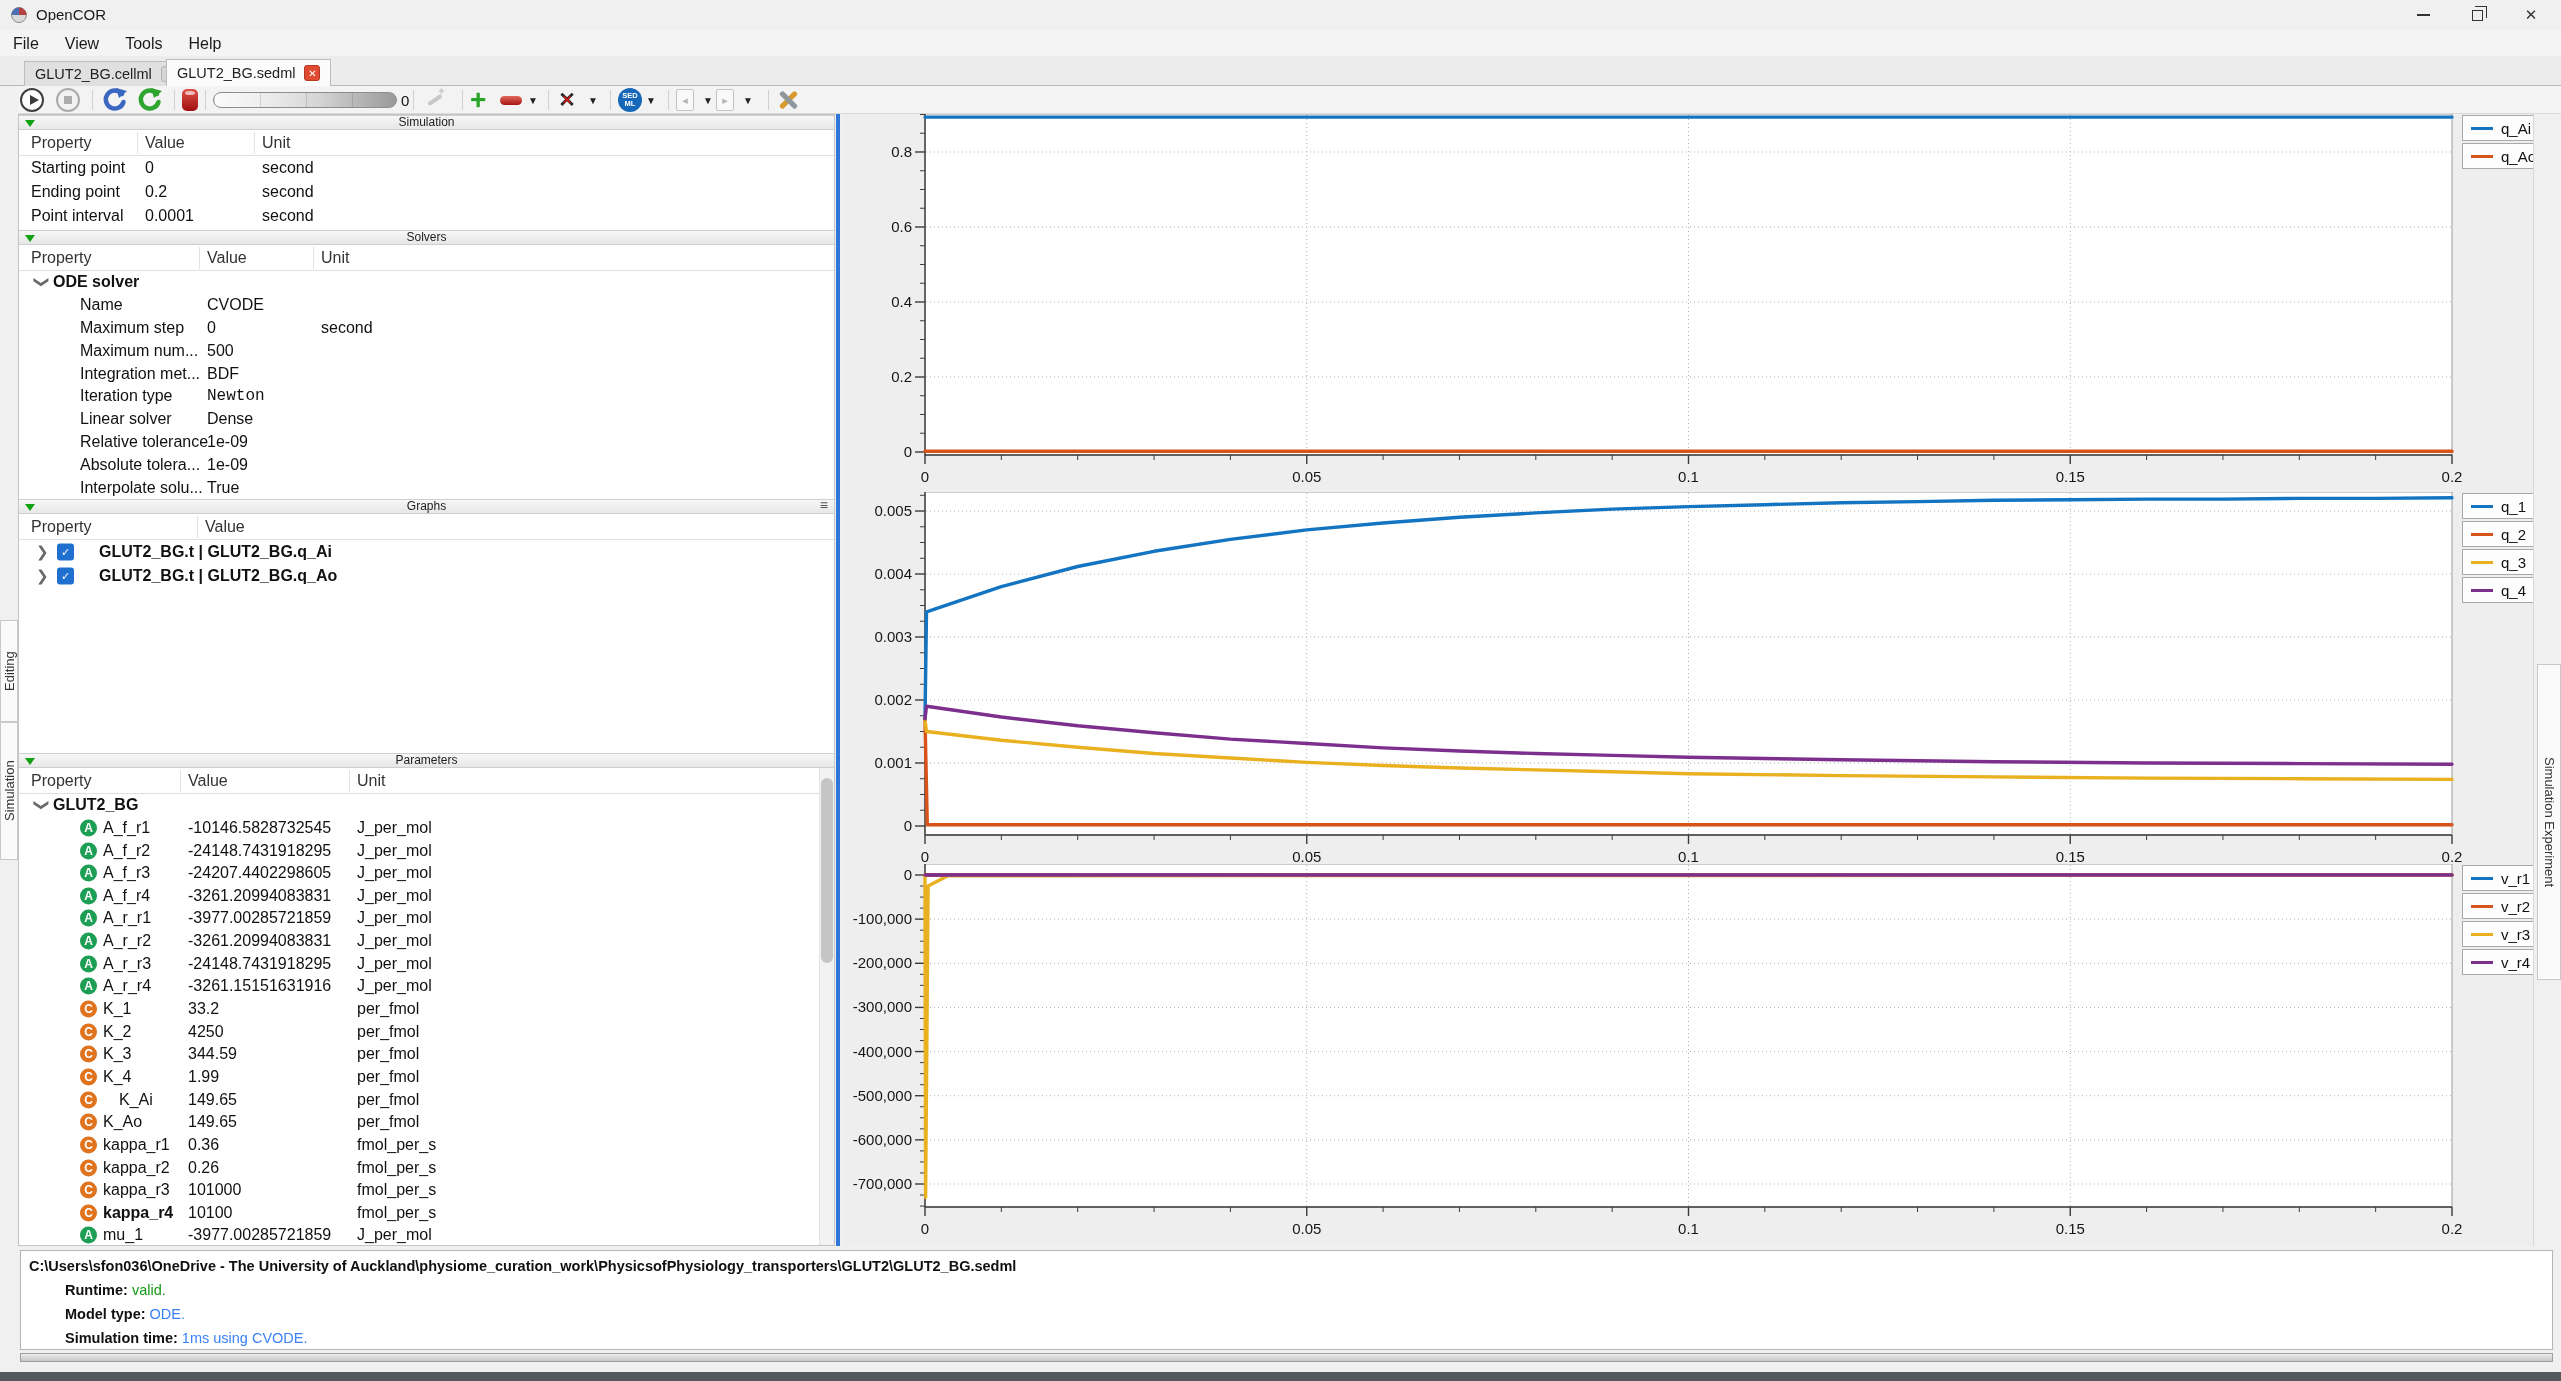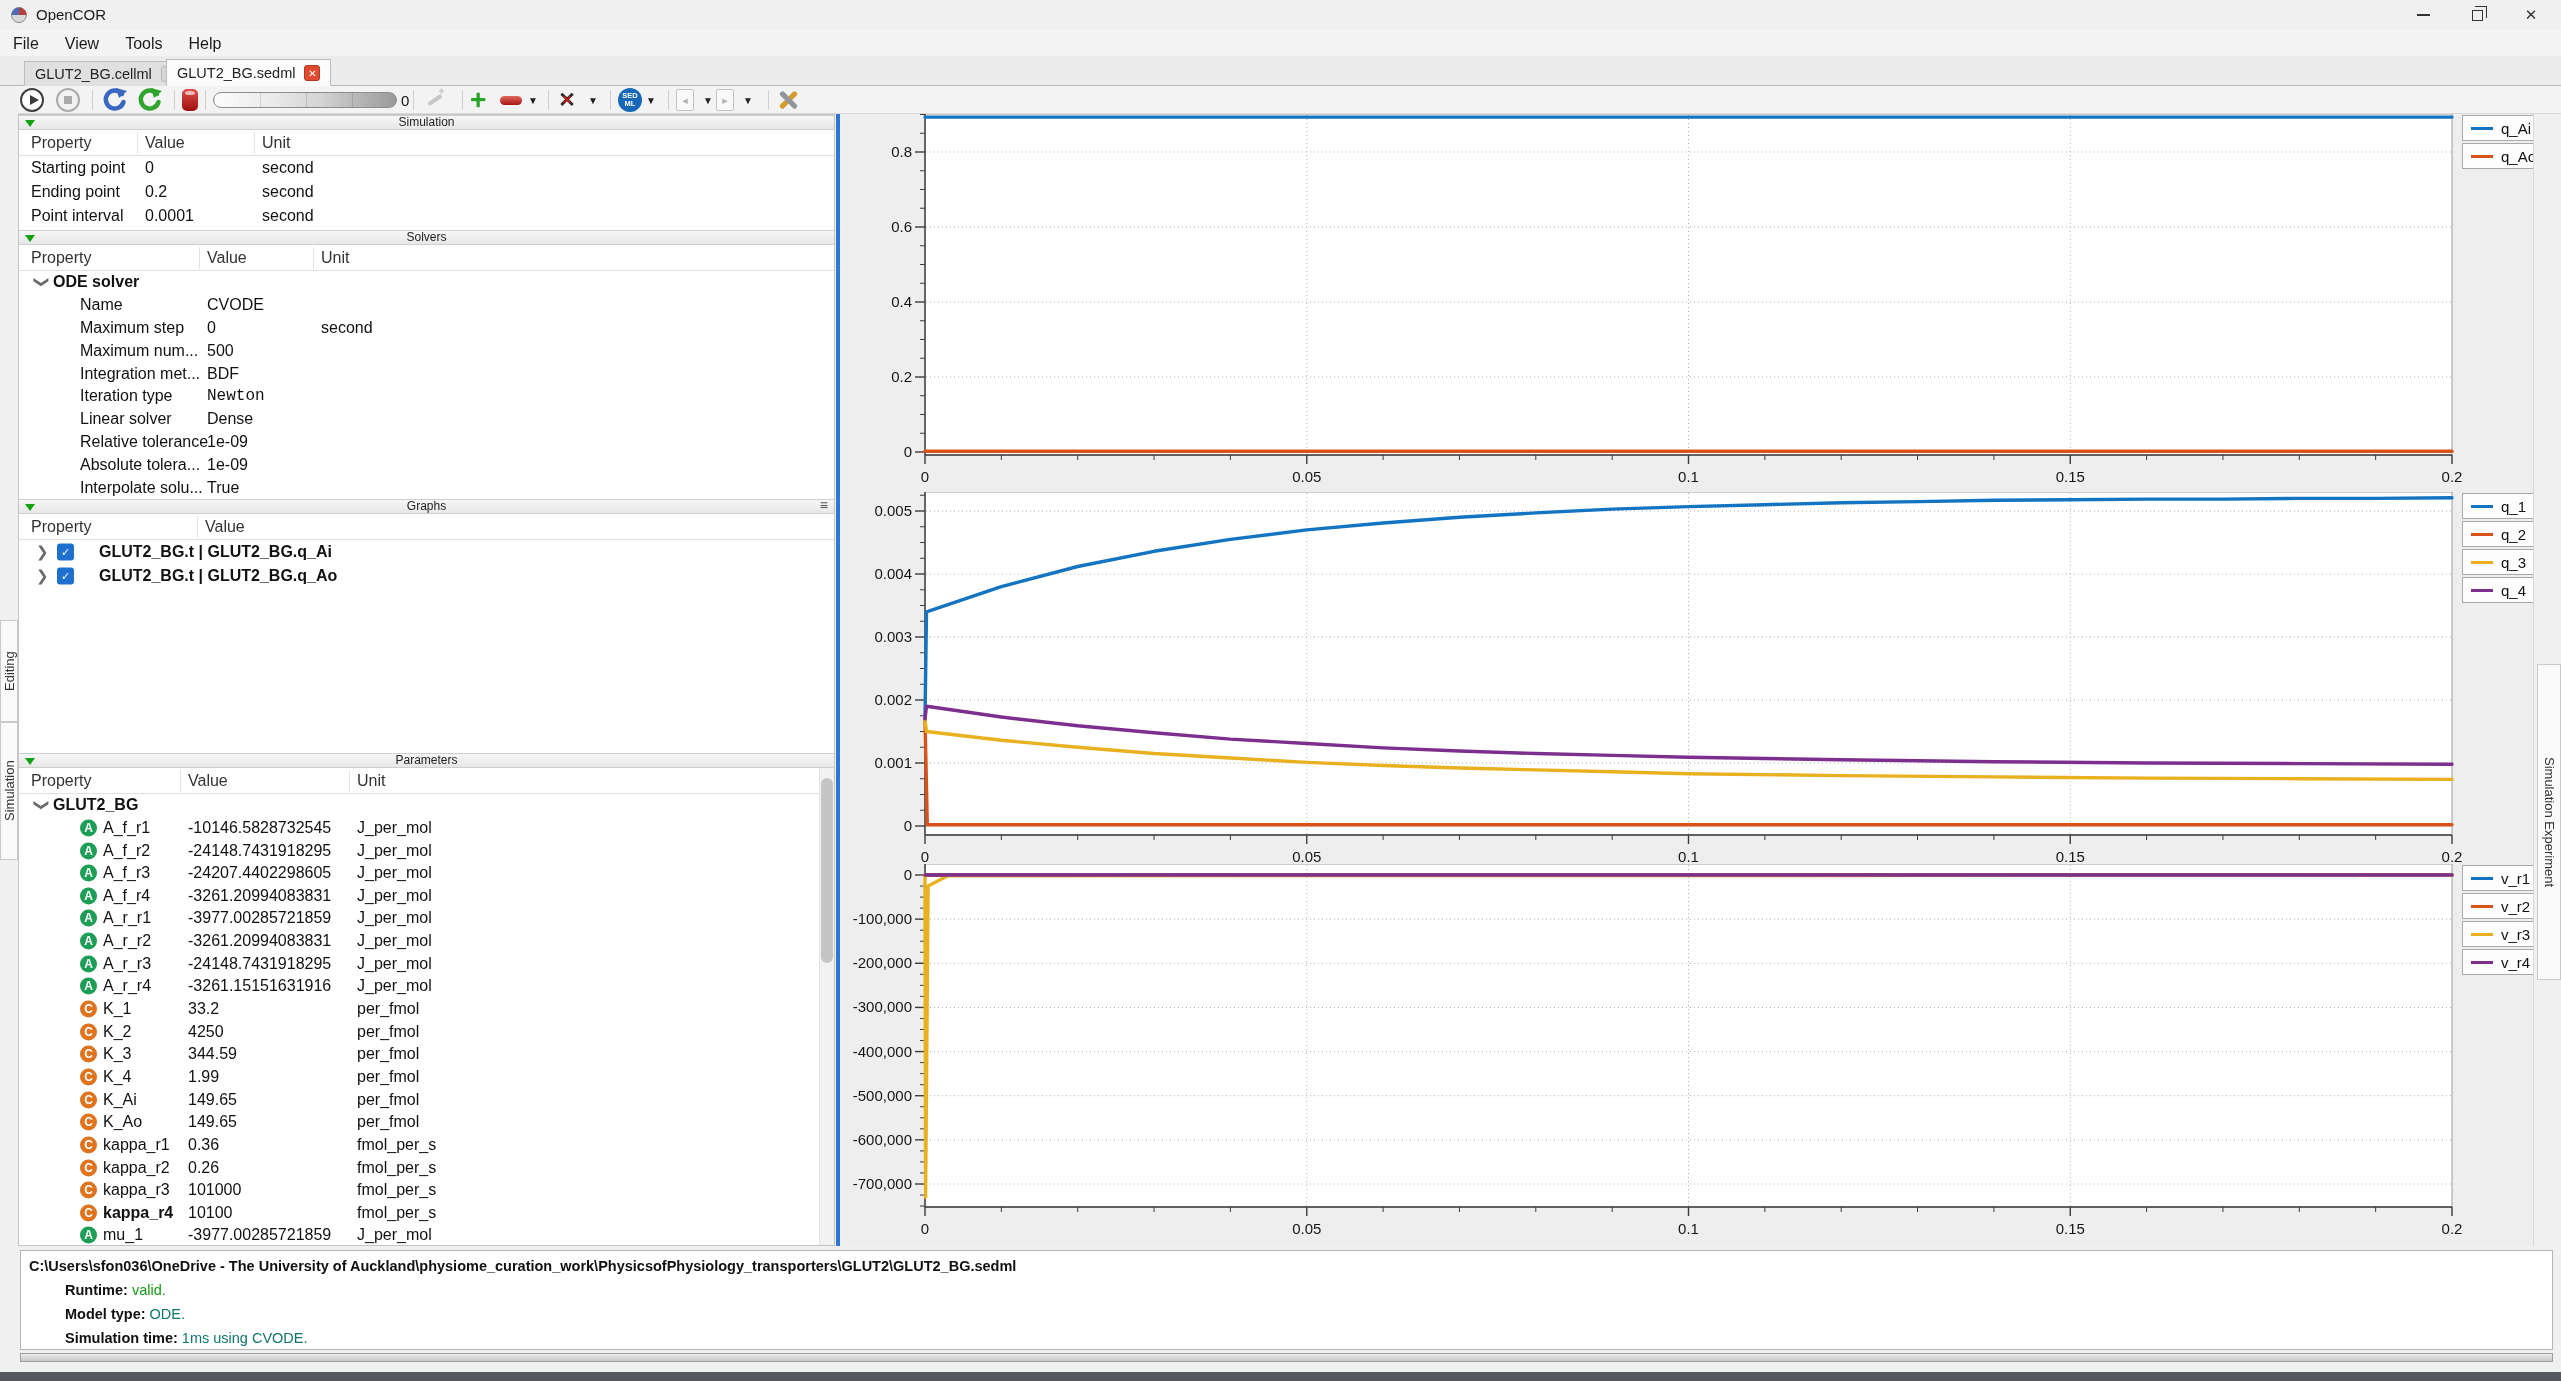--- a/index.html
+++ b/index.html
@@ -100,21 +100,21 @@
   
   .rightstrip{position:absolute;right:0;top:114px;width:28px;height:1132px;background:#f0f0f0;border-left:1px solid #d8d8d8}
   .vtabR{position:absolute;left:3px;top:550px;width:24px;height:316px;background:#fafafa;border:1px solid #c9c9c9;
          writing-mode:vertical-rl;display:flex;align-items:center;justify-content:center;font-size:13px;color:#333}
 
   
   .statusbox{position:absolute;left:20px;top:1250px;width:2533px;height:100px;background:#fff;border:1px solid #b5b5b5;font-size:14.5px;padding-top:3px}
   .sline{height:24px;line-height:24px;padding-left:8px;font-weight:bold;white-space:nowrap}
   .sline.ind{padding-left:44px}
   .ok{color:#169a16;font-weight:normal}
-  .bluev{color:#0f766e;font-weight:normal}
+  .bluev{color:#3b82f6;font-weight:normal}
   .progress{position:absolute;left:20px;top:1353px;width:2533px;height:9px;border:1px solid #9f9f9f;background:linear-gradient(#ececec,#c6c6c6)}
   .bottombar{position:absolute;left:0;bottom:0;width:100%;height:9px;background:#55585c}
 </style>
 </head>
 <body>
 
 <div class="app">
 
   <div class="titlebar">
     <svg class="appicon" width="18" height="18" viewBox="0 0 18 18">
@@ -433,21 +433,21 @@
             <span style="left: 338px;">per_fmol</span>
           </div>
           <div class="trow" style="height: 22.65px;">
             <span class="picon C" style="left: 61px;">C</span>
             <span style="left: 84px;">K_4</span>
             <span style="left: 169px;">1.99</span>
             <span style="left: 338px;">per_fmol</span>
           </div>
           <div class="trow" style="height: 22.65px;">
             <span class="picon C" style="left: 61px;">C</span>
-            <span style="left: 84px;">K_Ai</span>
+            <span style="left: 100px;">K_Ai</span>
             <span style="left: 169px;">149.65</span>
             <span style="left: 338px;">per_fmol</span>
           </div>
           <div class="trow" style="height: 22.65px;">
             <span class="picon C" style="left: 61px;">C</span>
             <span style="left: 84px;">K_Ao</span>
             <span style="left: 169px;">149.65</span>
             <span style="left: 338px;">per_fmol</span>
           </div>
           <div class="trow" style="height: 22.65px;">

